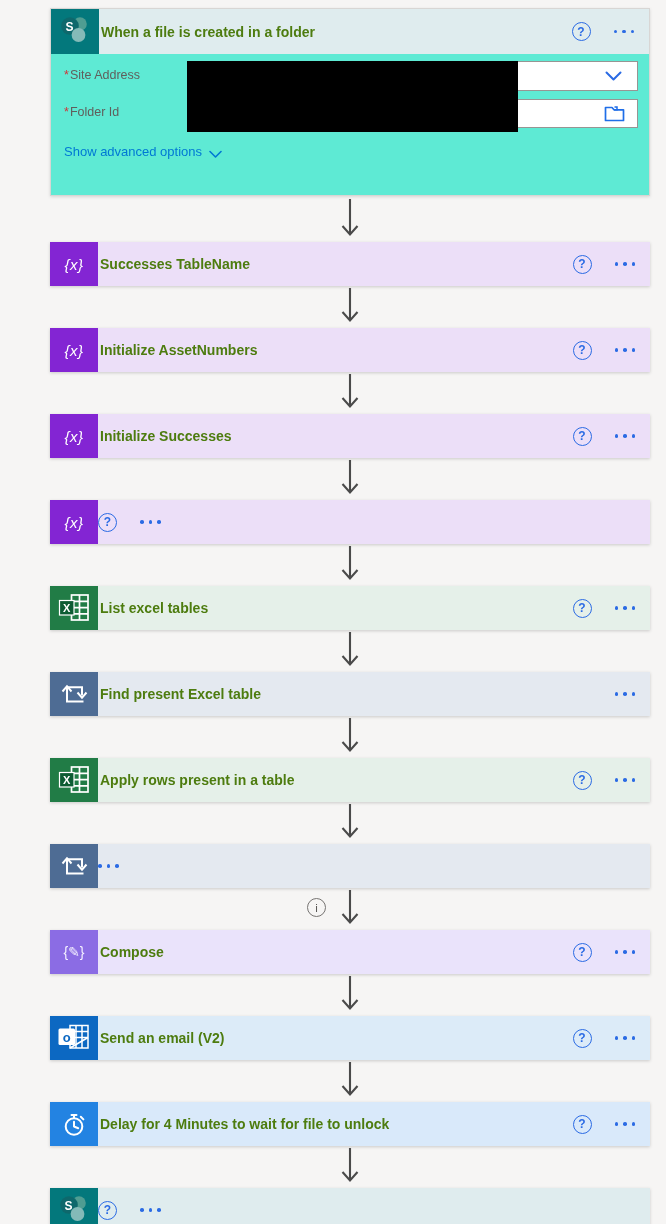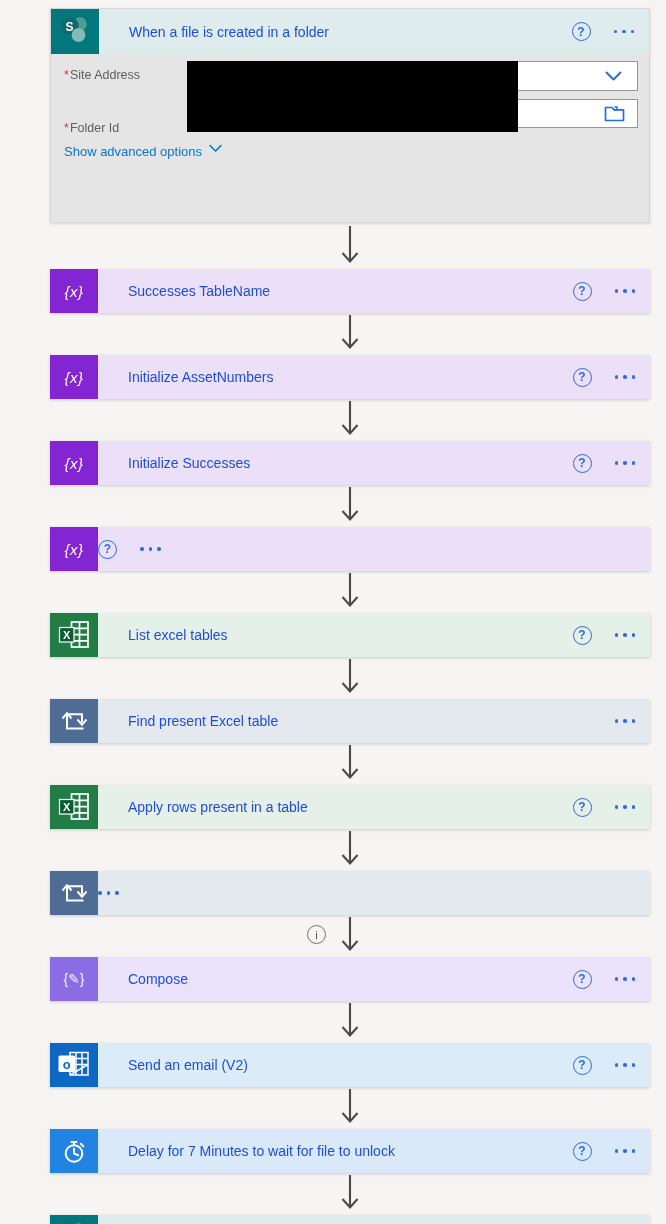--- a/index.html
+++ b/index.html
@@ -24,45 +24,45 @@
     width:48px; flex:0 0 48px; display:flex; align-items:center; justify-content:center;
   }
   .ic-sp      { background:#03787c; }
   .ic-var     { background:#8325d3; }
   .ic-excel   { background:#217c46; }
   .ic-loop    { background:#4e6c94; }
   .ic-compose { background:#8b6ce4; }
   .ic-outlook { background:#0c68c2; }
   .ic-delay   { background:#2383e2; }
   .card-title {
-    flex:1; display:flex; align-items:center; padding-left:30px;
-    font-size:14px; color:#1d4ed8; white-space:nowrap; overflow:hidden;
+    flex:1; display:flex; align-items:center; padding-left:2px;
+    font-size:14px; color:#4d7c0f; white-space:nowrap; overflow:hidden;font-weight:bold;
   }
   .help-circle {
     width:19px; height:19px; border:1.4px solid #2b6be4; border-radius:50%;
     color:#2b6be4; font-size:12px; font-weight:bold; line-height:16px;
     display:flex; align-items:center; justify-content:center;
     align-self:center; margin-right:23px; cursor:pointer; flex:0 0 auto;
   }
   .dots { display:flex; gap:5px; align-self:center; margin-right:15px; cursor:pointer; flex:0 0 auto; }
   .dots i { width:3.5px; height:3.5px; border-radius:50%; background:#2b6be4; }
 
-  .trigger-body { position:relative; height:168px; background:#e5e5e5;text-decoration:underline; }
+  .trigger-body { position:relative; height:141px; background:#5eead4;text-decoration:underline; }
   .field-label {
     position:absolute; left:13px; font-size:12.5px; color:#605e5c;
   }
   .req { color:#d13438; margin-right:1px; }
   .t-input {
     position:absolute; left:136px; width:451px; background:#fff;
     border:1px solid #979593; display:flex; align-items:center; justify-content:flex-end;
   }
   .redacted { position:absolute; left:136px; top:7px; width:331px; height:71px; background:#000; z-index:3; }
   .adv-link {
     position:absolute; left:13px; top:90px; font-size:13px; color:#0078d4;
-    display:flex; align-items:flex-start; gap:7px; cursor:pointer;
+    display:flex; align-items:flex-end; gap:7px; cursor:pointer;
   }
 
   
   .action-card {
     width:600px; height:44px; display:flex; align-items:stretch;
     box-shadow:0 1px 3px rgba(0,0,0,.18); cursor:pointer;
   }
   .bg-var     { background:#ecdff8; }
   .bg-excel   { background:#e5f0e9; }
   .bg-loop    { background:#e4e9f0; }
@@ -105,21 +105,21 @@
           <span>?</span>
         </div>
       <div class="dots">
           <i></i>
           <i></i>
           <i></i>
         </div>
     </div>
     <div class="trigger-body">
       <div class="field-label" style="top:14px;"><span class="req">*</span><span>Site Address</span></div>
-      <div class="field-label" style="top:51px;margin-top:16px;"><span class="req">*</span><span>Folder Id</span></div>
+      <div class="field-label" style="top:51px;"><span class="req">*</span><span>Folder Id</span></div>
 
       <div class="t-input" style="top:7px; height:30px;">
         <svg width="17" height="11" viewBox="0 0 17 11" style="margin-right:15px;">
           <path d="M1.5,1.5 L8.5,8.5 L15.5,1.5" stroke="#2b6be4" stroke-width="2" fill="none" stroke-linecap="round" stroke-linejoin="round"></path>
         </svg>
       </div>
       <div class="t-input" style="top:45px; height:29px;">
         <svg width="21" height="17" viewBox="0 0 21 17" style="margin-right:12px;">
           <path d="M1.5,15.5 V2.5 H8 L10,4.8 H19.5 V15.5 Z" stroke="#1f6ee8" stroke-width="1.7" fill="none" stroke-linejoin="round"></path>
           <path d="M10,4.8 H13 V2 H10.5" stroke="#1f6ee8" stroke-width="1.5" fill="none"></path>
@@ -390,21 +390,21 @@
     <div class="icon-tile ic-delay">
       <svg width="48" height="44" viewBox="0 0 48 44">
         <g stroke="#fff" stroke-width="2" fill="none" stroke-linecap="round">
           <circle cx="24" cy="24.5" r="8.3"></circle>
           <path d="M24,24.5 V19.8 M24,24.5 L28.2,26.2"></path>
           <path d="M21.5,13 H26.5 M24,13 V16"></path>
           <path d="M30.8,14.8 L33.4,17.4"></path>
         </g>
       </svg>
     </div>
-    <div class="card-title">Delay for 7 Minutes to wait for file to unlock</div>
+    <div class="card-title">Delay for 4 Minutes to wait for file to unlock</div>
     <div class="help-circle">
         <span>?</span>
       </div>
     <div class="dots">
         <i></i>
         <i></i>
         <i></i>
       </div>
   </div>
 

